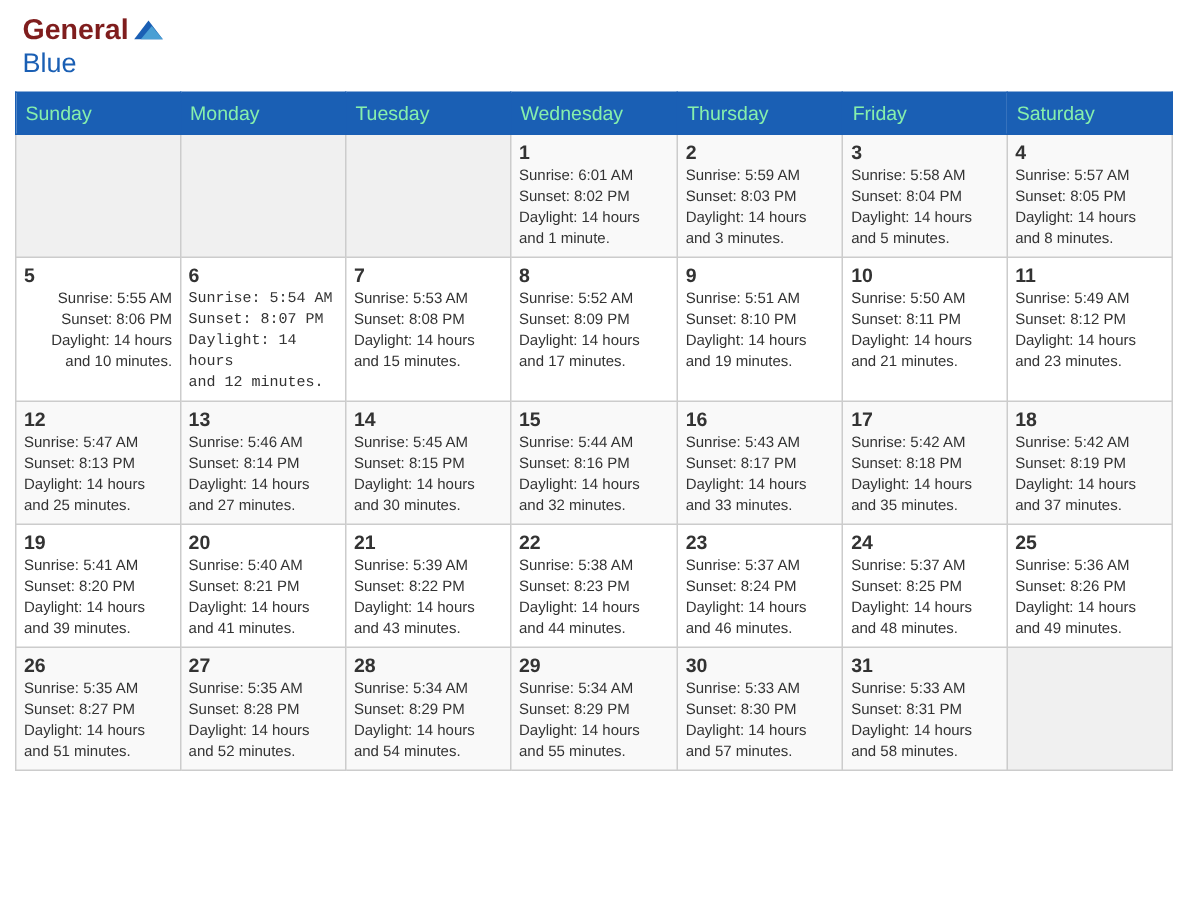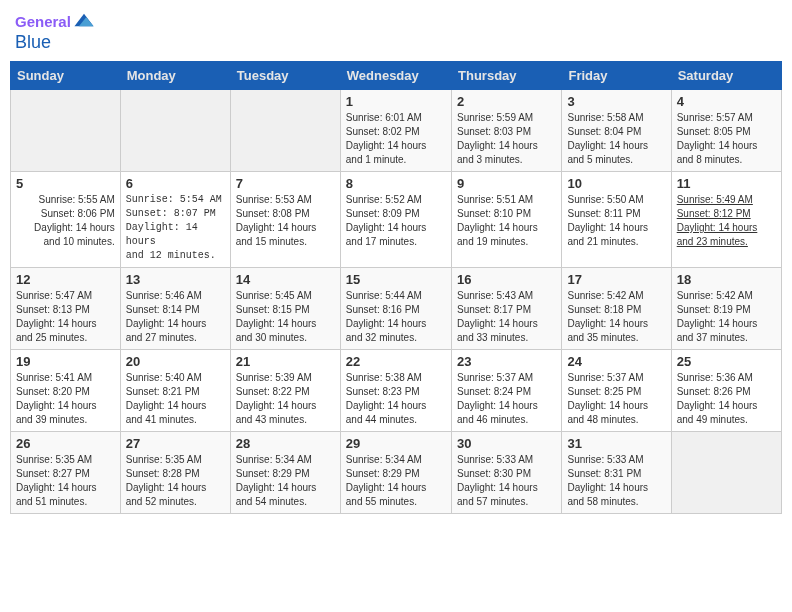--- a/index.html
+++ b/index.html
@@ -16,23 +16,23 @@
       align-items: flex-start;
       margin-bottom: 8px;
       padding: 0 5px;
     }
     .logo {
       display: flex;
       align-items: center;
       gap: 2px;
     }
     .logo-text-general {
-      font-size: 15px;
+      font-size: 19px;
       font-weight: bold;
-      color: #8b5cf6;
+      color: #7f1d1d;
     }
     .logo-text-blue {
       font-size: 18px;
       font-weight: normal;
       color: #1a5fb4;
     }
     .logo-icon {
       width: 22px;
       height: 22px;
       margin-left: 2px;
@@ -48,25 +48,25 @@
     .location {
       font-size: 14px;
       color: #555;
     }
     .calendar {
       width: 100%;
       border-collapse: collapse;
     }
     .calendar thead tr th {
       background-color: #1a5fb4;
-      color: #e5e5e5;
+      color: #86efac;
       text-align: left;
       padding: 6px 6px;
       font-size: 13px;
-      font-weight: bold;
+      font-weight: normal;
       border: 1px solid #1a5fb4;
     }
     .calendar tbody tr td {
       vertical-align: top;
       border: 1px solid #ccc;
       padding: 4px 5px;
       font-size: 10.5px;
       color: #333;
       width: 113px;
       min-height: 80px;
@@ -197,21 +197,21 @@
         </td>
         <td>
           <span class="day-num">10</span>
           <div class="day-info" style="white-space: pre-line;">Sunrise: 5:50 AM
 Sunset: 8:11 PM
 Daylight: 14 hours
 and 21 minutes.</div>
         </td>
         <td>
           <span class="day-num">11</span>
-          <div class="day-info" style="white-space: pre-line; text-decoration: underline;">Sunrise: 5:49 AM
+          <div class="day-info" style="white-space: pre-line;">Sunrise: 5:49 AM
 Sunset: 8:12 PM
 Daylight: 14 hours
 and 23 minutes.</div>
         </td>
       </tr>
       <tr>
         <td>
           <span class="day-num">12</span>
           <div class="day-info" style="white-space: pre-line;">Sunrise: 5:47 AM
 Sunset: 8:13 PM

